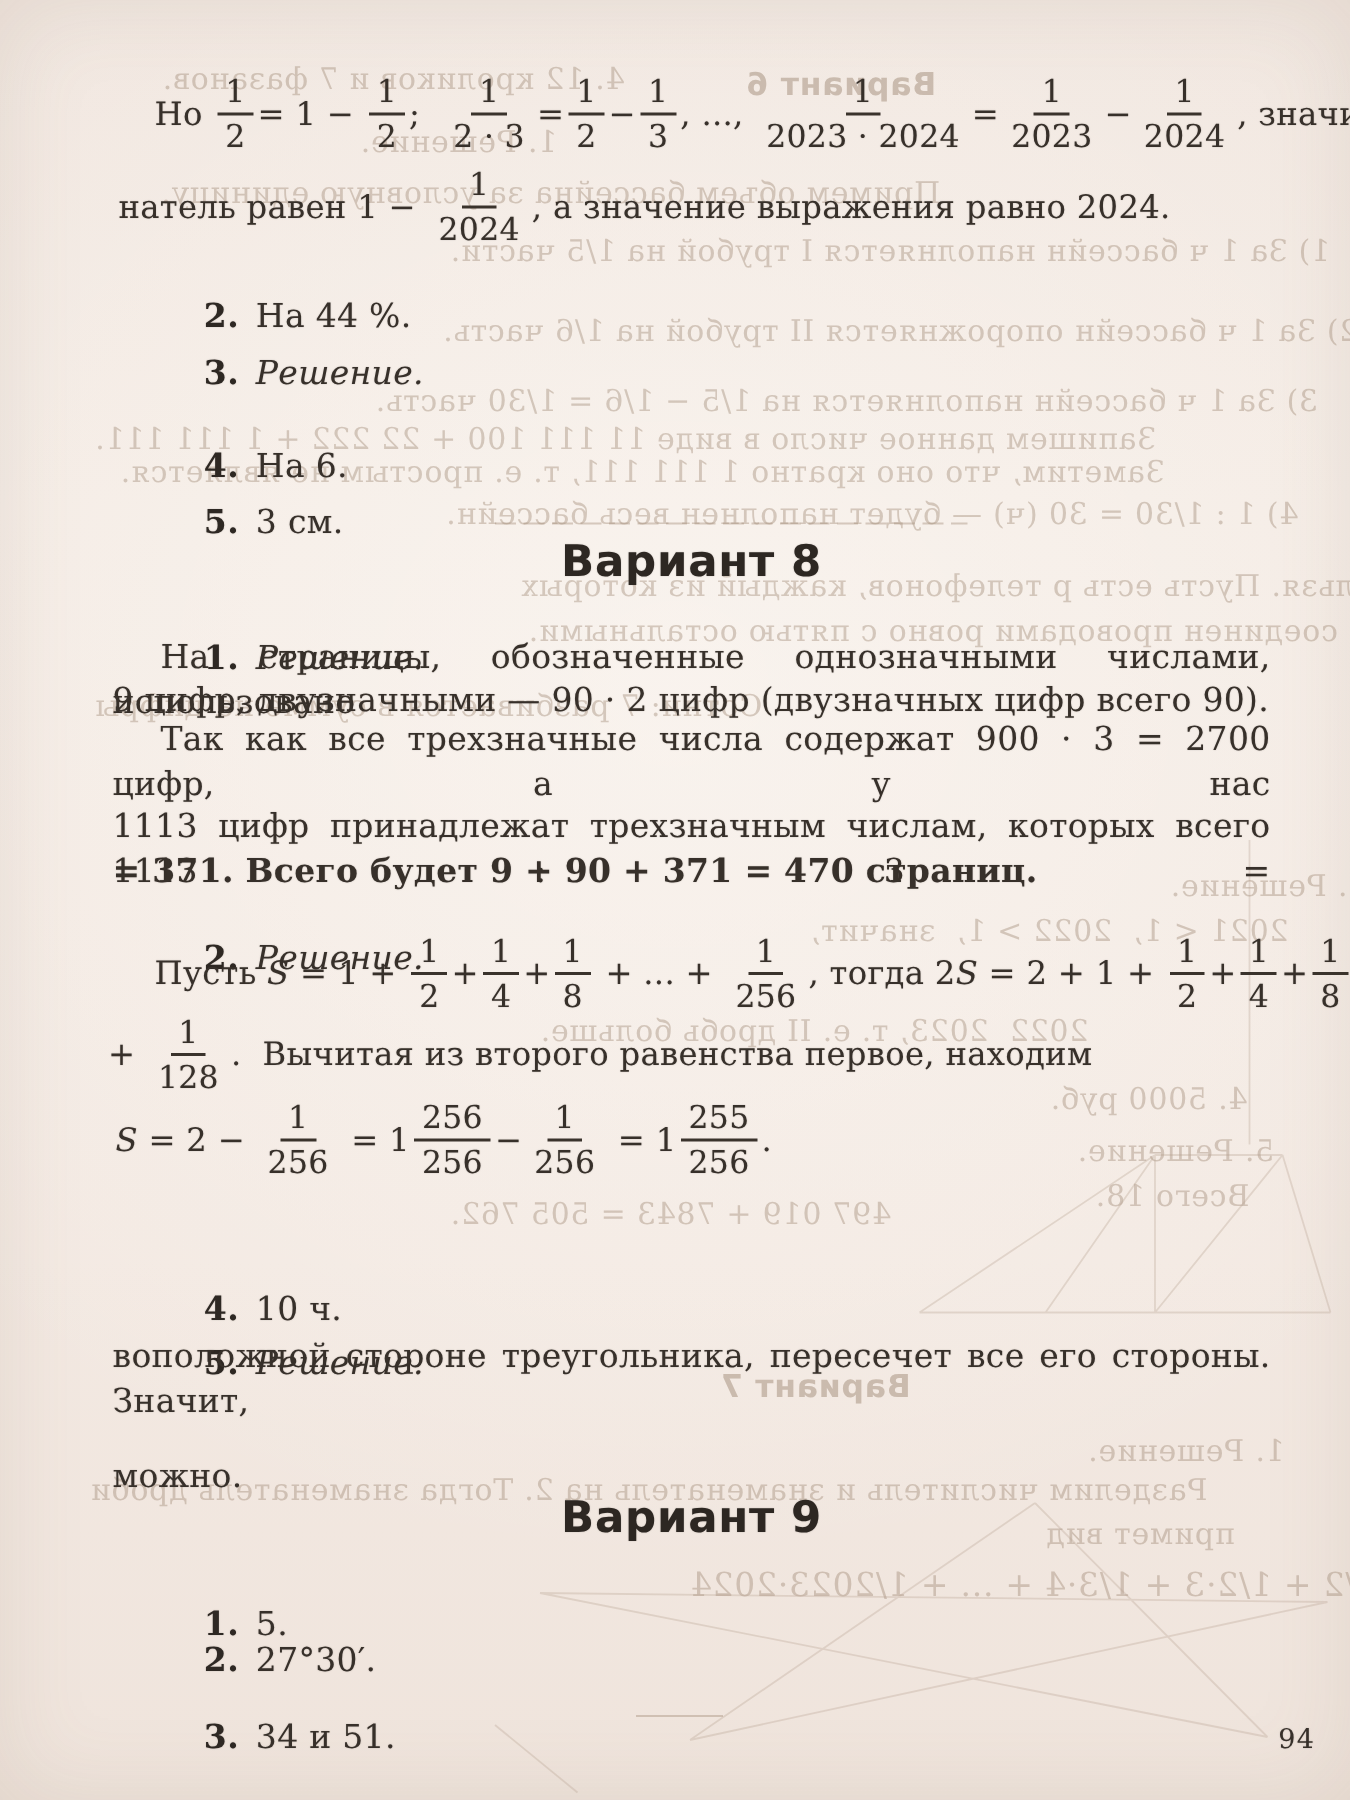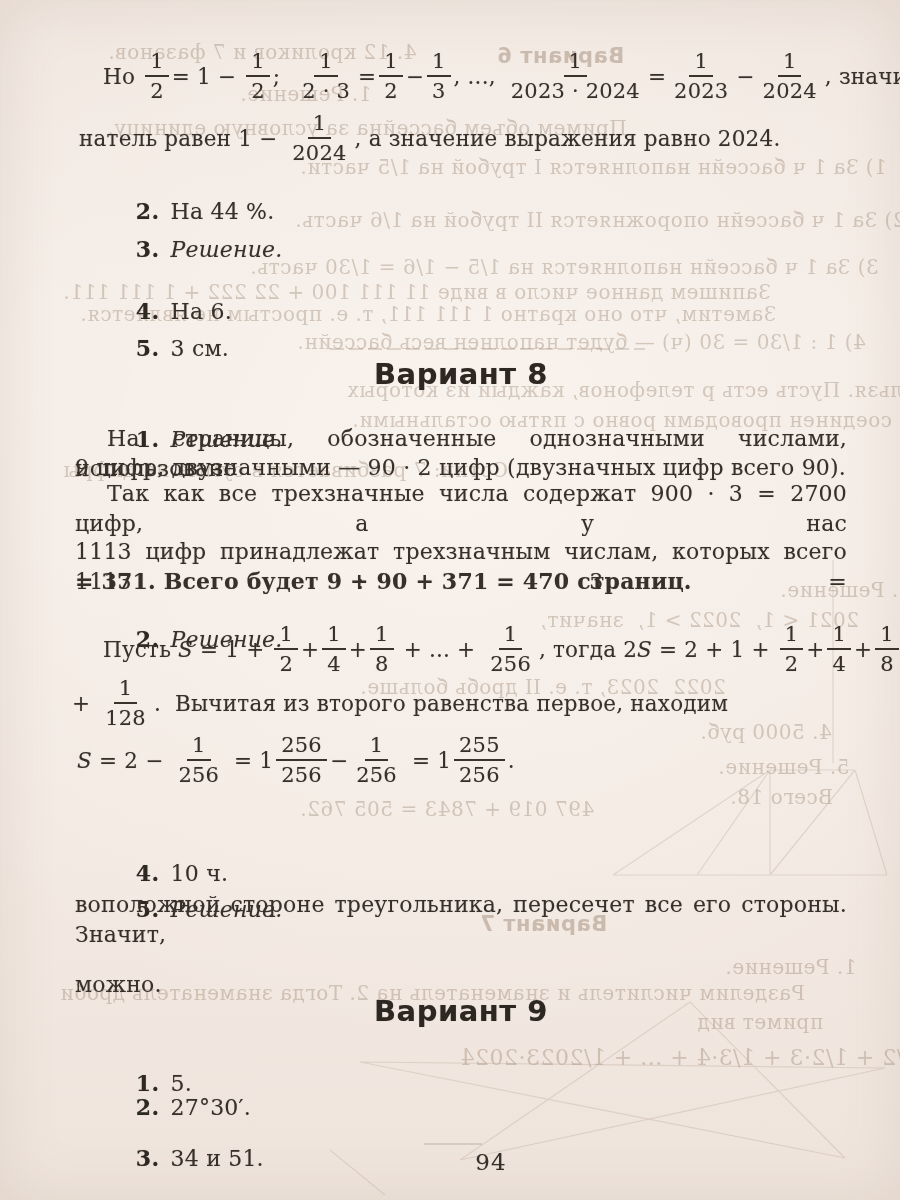--- a/index.html
+++ b/index.html
@@ -27,22 +27,22 @@
          font-size:21.5px;white-space:pre;}
   .fline .ft{white-space:pre;}
   .frac{display:inline-flex;flex-direction:column;align-items:center;
         margin:0 3px;line-height:1.05;font-size:21px;}
   .frac .fn{padding:0 5px 3px;border-bottom:2px solid #3a332c;}
   .frac .fd{padding:3px 5px 0;}
   
   .vh{position:absolute;left:75px;width:772px;text-align:center;
       font-family:"DejaVu Sans", "Liberation Sans", sans-serif;
       font-weight:700;font-size:29px;letter-spacing:.5px;color:#2d2722;}
-  .pnum{position:absolute;left:75px;width:772px;text-align:center;
-        padding-left:30px;font-size:23px;letter-spacing:1px;}
+  .pnum{position:absolute;left:75px;width:772px;text-align:right;
+        padding-left:30px;font-size:18px;letter-spacing:1px;}
   
   .bleedlayer{position:absolute;inset:0;pointer-events:none;}
   .bleed{position:absolute;transform:scaleX(-1);color:rgba(152,128,108,0.38);
          font-size:20px;white-space:pre;letter-spacing:.5px;}
   .bleed.bb{font-family:"DejaVu Sans", "Liberation Sans", sans-serif;
             font-weight:700;color:rgba(146,121,100,0.42);}
   .figs{position:absolute;inset:0;pointer-events:none;}
   .txtsoft{text-shadow:0 0 1px rgba(55,48,42,0.28);}
 </style>
 </head>

